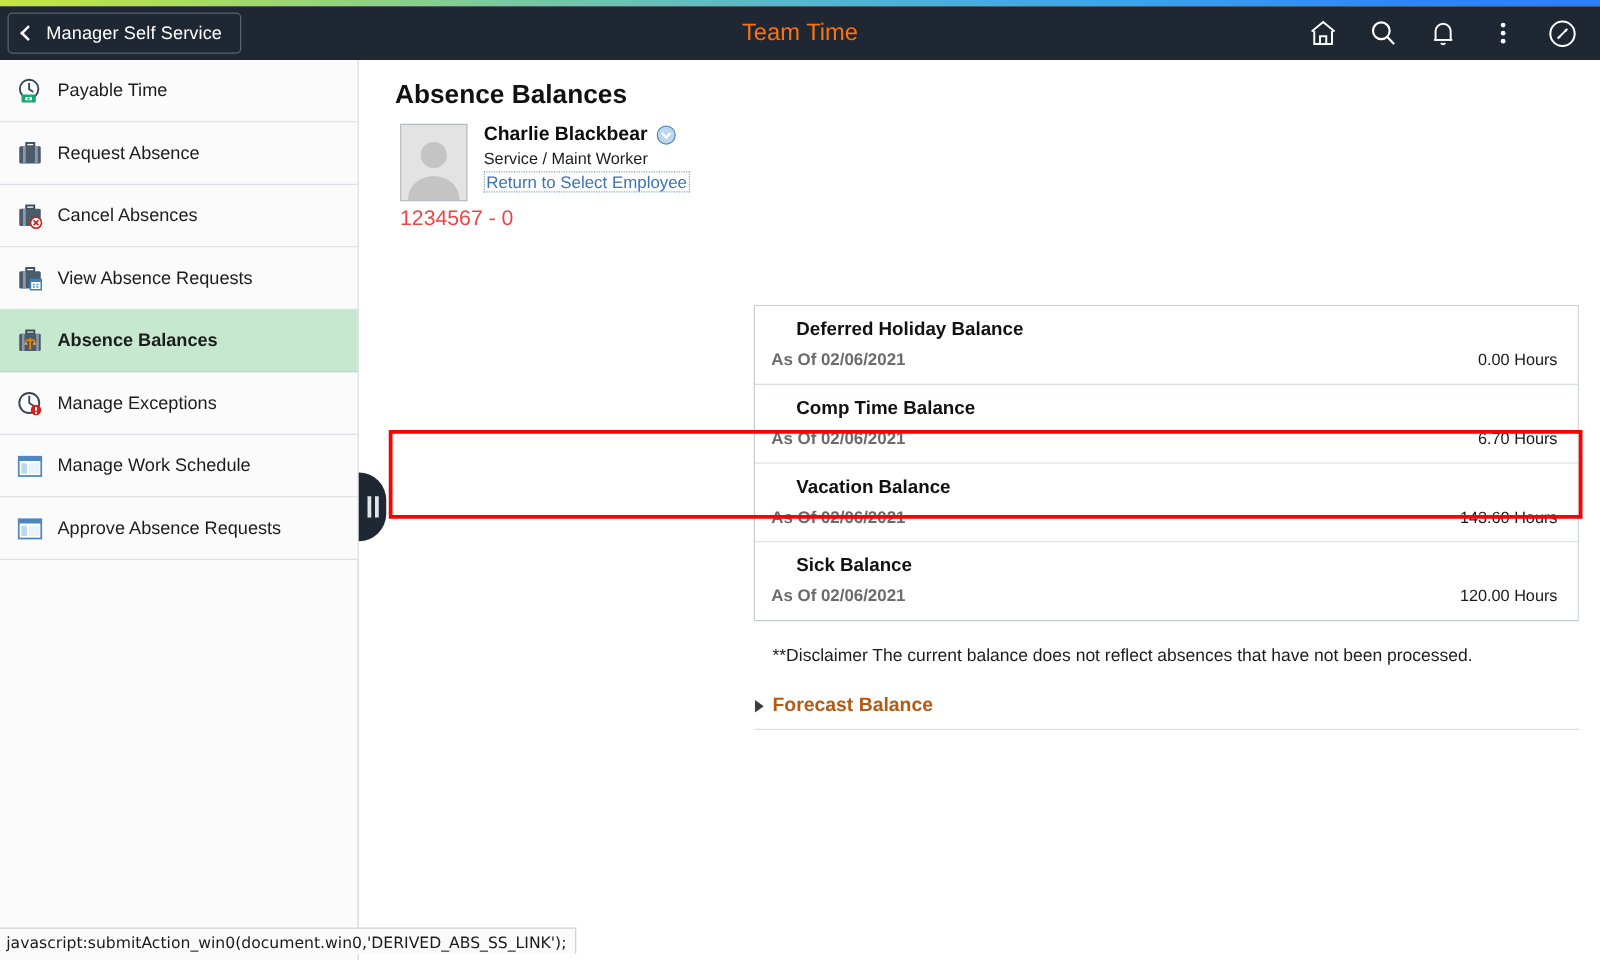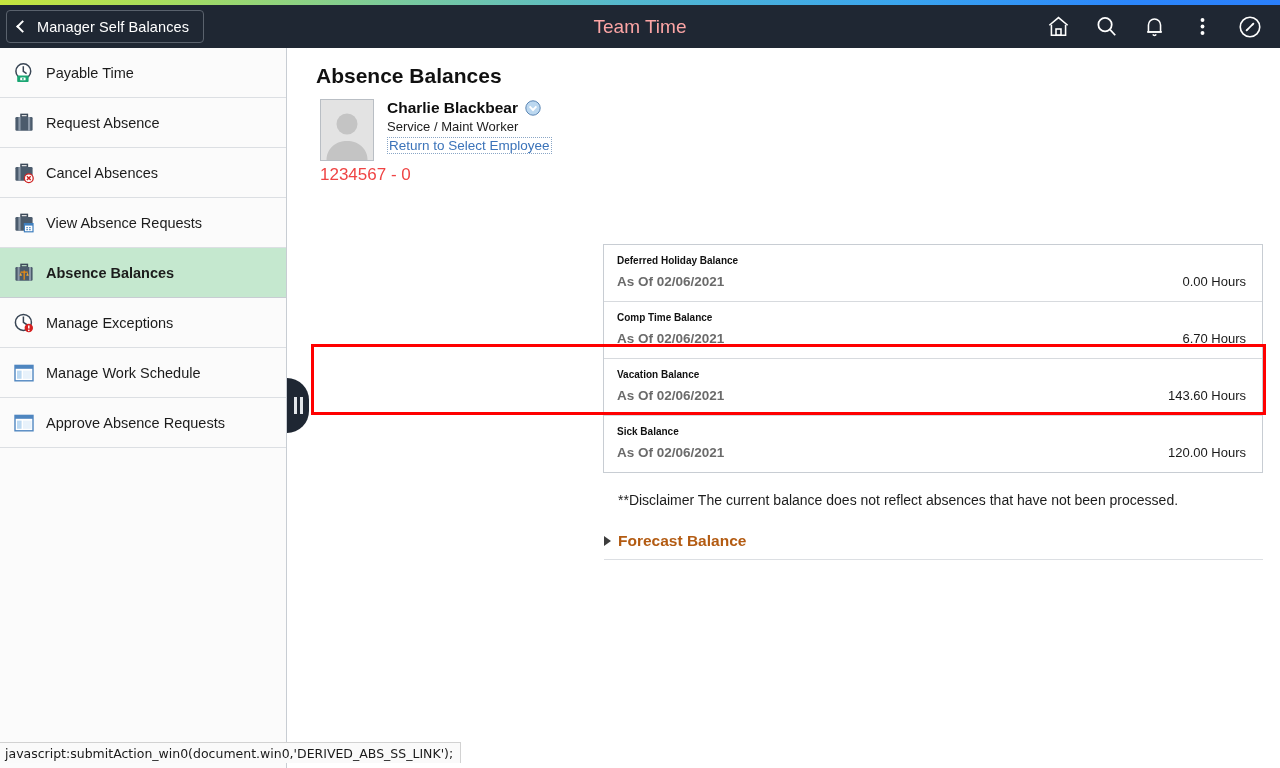--- a/index.html
+++ b/index.html
@@ -51,21 +51,21 @@
     transform: rotate(45deg);
     margin-right: 10px;
     margin-left: 2px;
   }
   .back-label { font-size: 14.5px; letter-spacing: .1px; }
 
   .header-title {
     position: absolute;
     left: 0; right: 0;
     text-align: center;
-    color: #fca5a5;
+    color: #f97316;
     font-size: 19px;
     pointer-events: none;
   }
   .header-icons {
     position: absolute;
     right: 6px; top: 0; bottom: 0;
     display: flex; align-items: center; gap: 0px;
   }
   .hicon {
     width: 48px; height: 43px;
@@ -212,22 +212,23 @@
   }
   .card {
     padding: 10px 16px 12px 13px;
     border-bottom: 1px solid #d7dade;
     position: relative;
     cursor: pointer;
     background: #ffffff;
   }
   .card:last-child { border-bottom: none; }
   .card-title {
-    font-size: 10px; font-weight: bold; color: #111111;
+    font-size: 15px; font-weight: bold; color: #111111;
     margin-bottom: 8px;
+    margin-left: 20px;
   }
   .card-bottom {
     display: flex; align-items: baseline; justify-content: space-between;
   }
   .card-asof {
     font-size: 13.5px; font-weight: bold; color: #6b6b6b;
   }
   .card-value {
     font-size: 13px; color: #1a1a1a;
   }
@@ -286,21 +287,21 @@
 </head>
 <body>
 
 <div id="app">
 
   <div class="grad-bar"></div>
 
   <div class="header">
     <div class="back-pill">
       <span class="back-chevron"></span>
-      <span class="back-label">Manager Self Balances</span>
+      <span class="back-label">Manager Self Service</span>
     </div>
 
     <div class="header-title">Team Time</div>
 
     <div class="header-icons">
       <div class="hicon">
         <svg width="25" height="25" viewBox="0 0 24 24" fill="none" stroke="#ffffff" stroke-width="1.5">
           <path d="M3.2 10.8 12 3.4l8.8 7.4"></path>
           <path d="M5.2 10.4V20.4h13.6V10.4"></path>
           <rect x="9.6" y="14.4" width="4.8" height="6"></rect>

